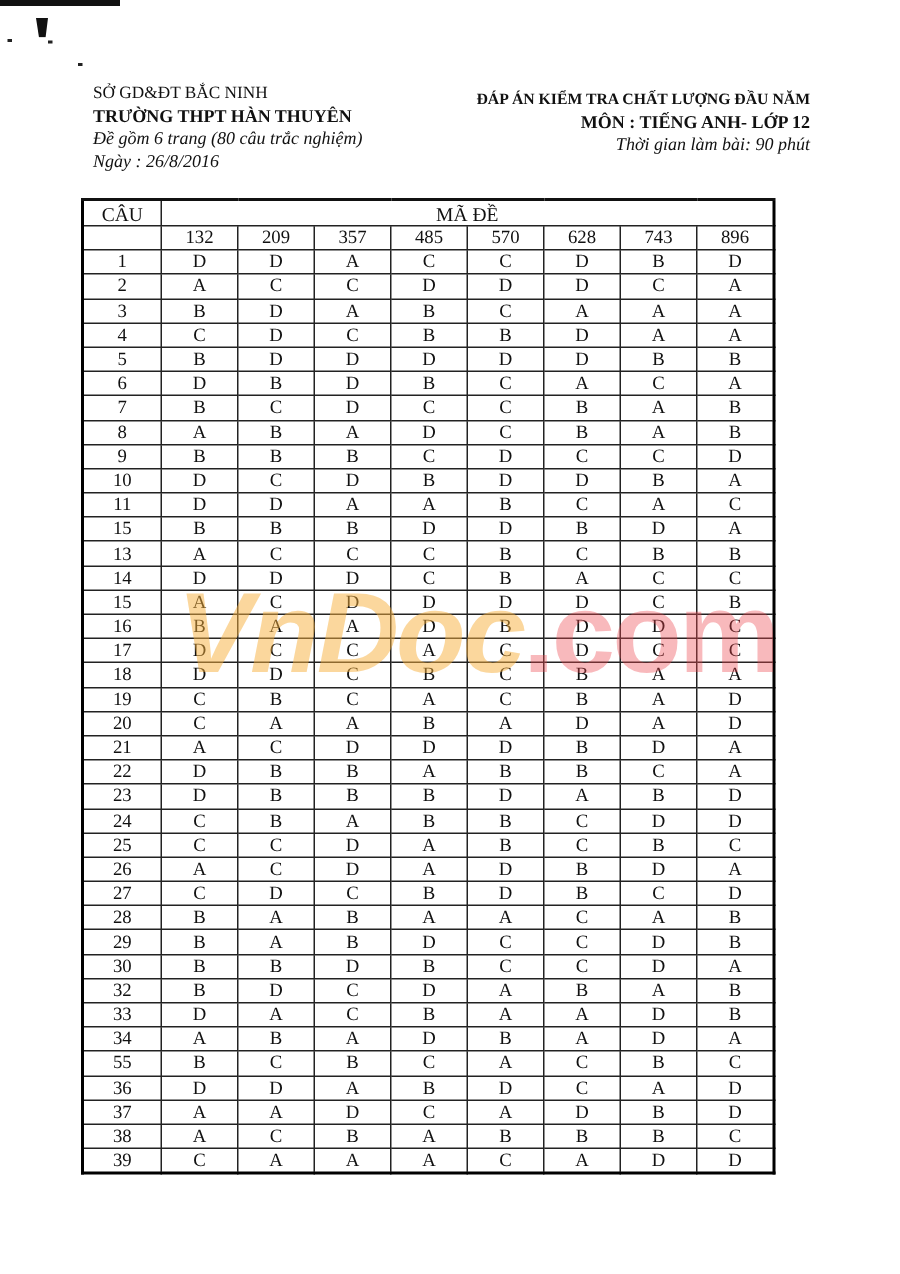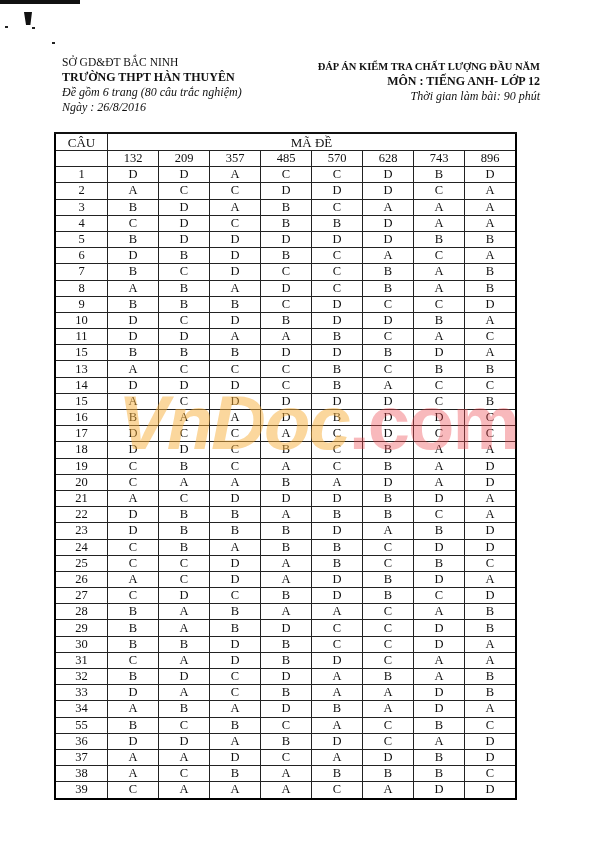--- a/index.html
+++ b/index.html
@@ -389,31 +389,20 @@
         <td class="c">B</td>
         <td class="c">B</td>
         <td class="c">D</td>
         <td class="c">B</td>
         <td class="c">C</td>
         <td class="c">C</td>
         <td class="c">D</td>
         <td class="c">A</td>
       </tr>
       <tr>
-        <td class="q">31</td>
-        <td class="c">C</td>
-        <td class="c">A</td>
-        <td class="c">D</td>
-        <td class="c">B</td>
-        <td class="c">D</td>
-        <td class="c">C</td>
-        <td class="c">A</td>
-        <td class="c">A</td>
-      </tr>
-      <tr>
         <td class="q">32</td>
         <td class="c">B</td>
         <td class="c">D</td>
         <td class="c">C</td>
         <td class="c">D</td>
         <td class="c">A</td>
         <td class="c">B</td>
         <td class="c">A</td>
         <td class="c">B</td>
       </tr>

